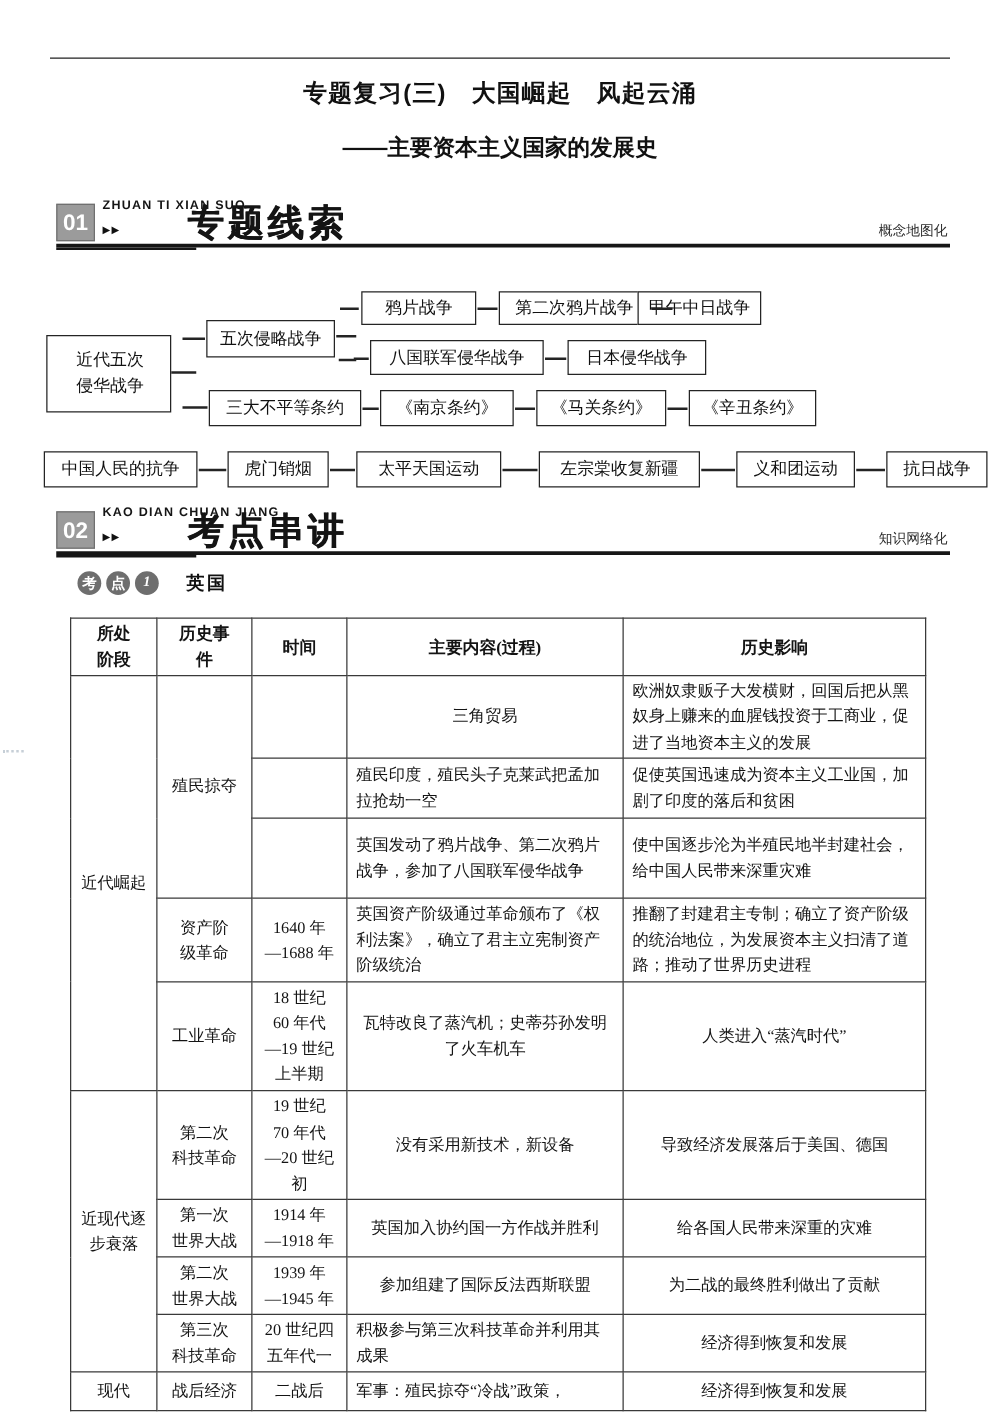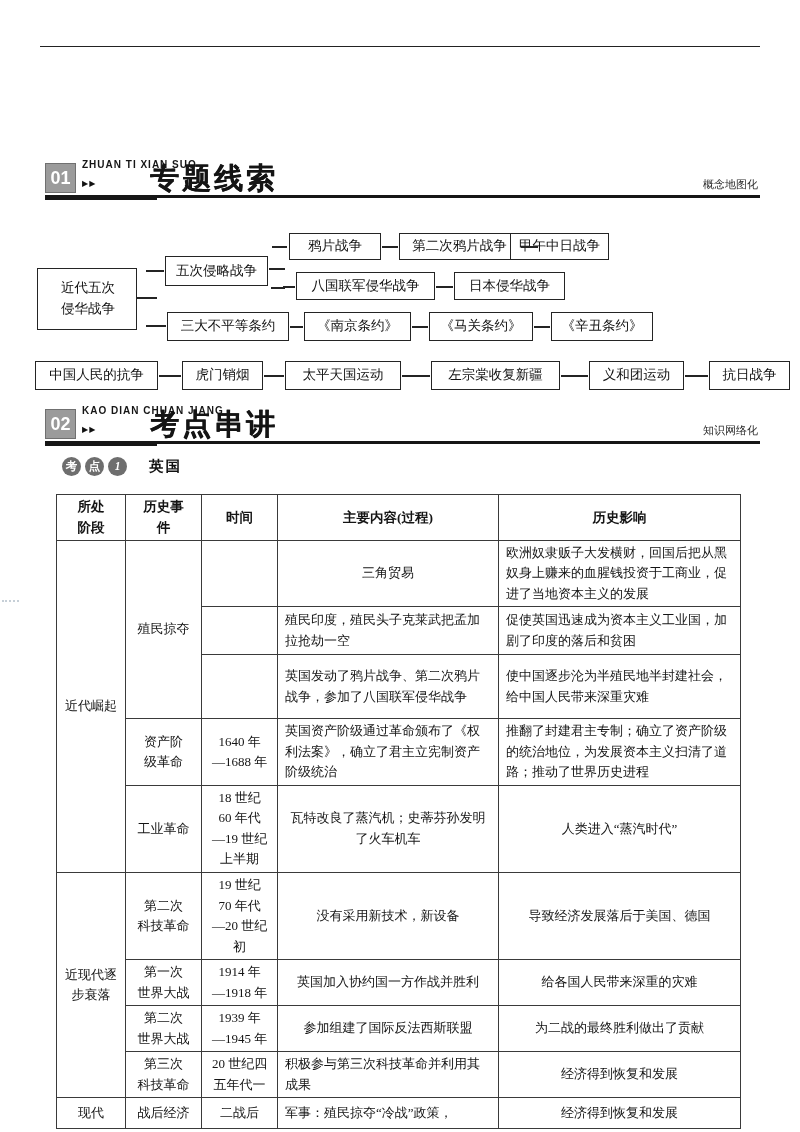--- a/index.html
+++ b/index.html
@@ -73,20 +73,22 @@
   .col4 { width:221px; } .col5 { width:242px; }
   
   .margin-dots { position:absolute; left:2px; top:600px; width:17px; border-top:2px dotted #a9b6c2; opacity:.65; }
 </style>
 </head>
 <body>
 
 <div class="page">
 
   <div class="top-rule"></div>
+  <div class="doc-title">专题复习(三)　大国崛起　风起云涌</div>
+  <div class="doc-subtitle">——主要资本主义国家的发展史</div>
 
   <div class="sec-header" style="top:158px;">
     <div class="num-box">01</div>
     <div class="num-underline"></div>
     <div class="pinyin">ZHUAN TI XIAN SUO</div>
     <div class="arrows">▶▶</div>
     <div class="big-title">专题线索</div>
     <div class="tag">概念地图化</div>
   </div>
 

